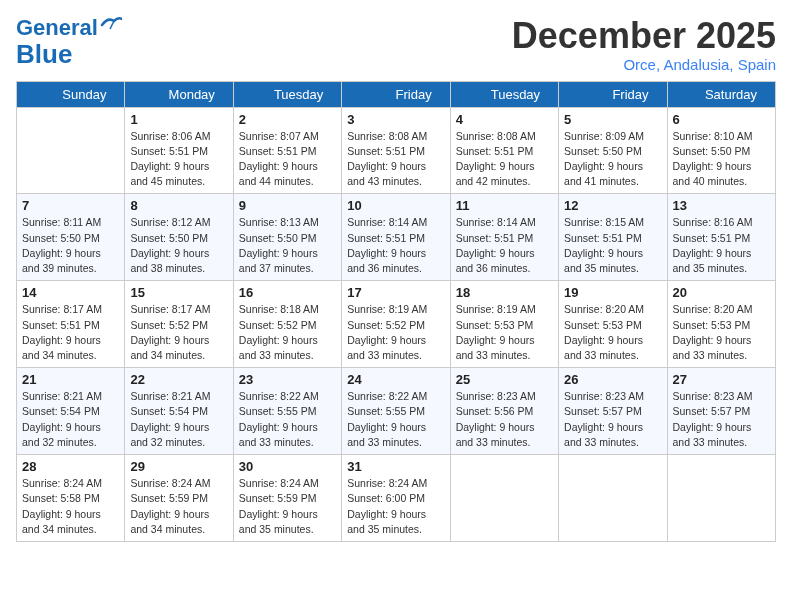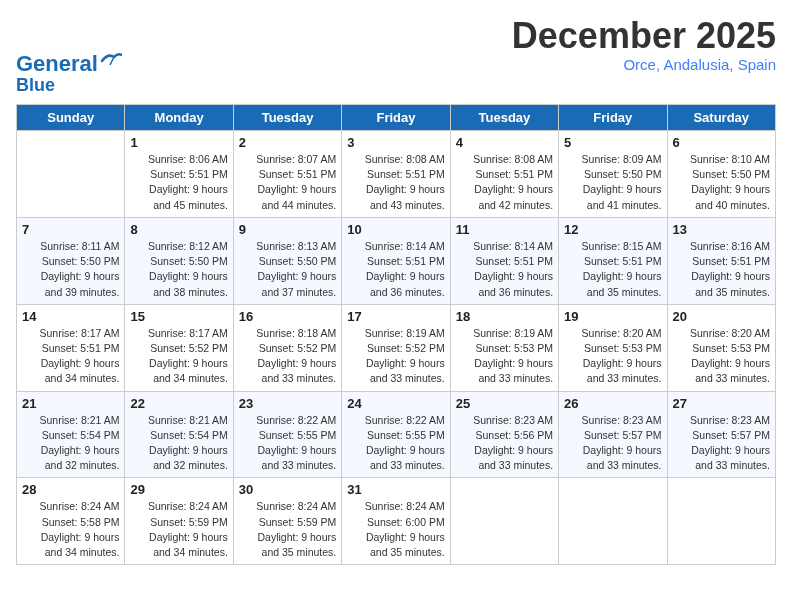--- a/index.html
+++ b/index.html
@@ -42,65 +42,64 @@
       color: #3b82f6;
     }
     .calendar {
       width: 100%;
       border-collapse: collapse;
       font-size: 11px;
     }
     .calendar th {
       background-color: #1a6bb5;
       color: #fff;
-      text-align: center;
-      padding: 5px 0;
+      text-align: right;
+      padding: 5px 18px;
       font-size: 13px;
-      font-weight: bold;
+      font-weight: normal;
       border: 1px solid #ccc;
     }
     .calendar td {
       border: 1px solid #ccc;
       vertical-align: top;
       padding: 4px 5px;
       width: 107px;
       min-height: 80px;
     }
     .day-num {
       font-size: 13px;
       font-weight: bold;
       color: #222;
       margin-bottom: 2px;
     }
     .day-info {
       font-size: 10.5px;
       color: #333;
       line-height: 1.45;
-      text-align: right;
     }
     .empty-cell {
       background: #f9f9f9;
     }
     tr:nth-child(even) td { background: #f5f8ff; }
     tr:nth-child(odd) td { background: #fff; }
     .calendar thead tr th { background-color: #1a6bb5; }
   </style>
 </head>
 <body>
 
 <div class="header">
   <div class="logo">
-    <div style="display:flex;align-items:center;margin-top:36px;">
+    <div style="display:flex;align-items:center;">
       <span class="logo-text"><span class="blue">General</span></span>
       <svg width="22" height="18" viewBox="0 0 22 18" style="margin-left:2px;margin-top:-8px;">
         <path d="M2 10 Q8 2 14 6 Q18 2 22 4" stroke="#1a6bb5" stroke-width="2.5" fill="none" stroke-linecap="round"></path>
         <path d="M14 6 Q12 10 10 14" stroke="#1a6bb5" stroke-width="1.5" fill="none"></path>
       </svg>
     </div>
-    <span class="logo-text" style="color:#1a6bb5;font-size:18px;font-weight:bold;">Blue</span>
+    <span class="logo-text" style="color:#1a6bb5;font-size:26px;font-weight:bold;">Blue</span>
   </div>
   <div class="title-block">
     <div class="month-title">December 2025</div>
     <div class="location">Orce, Andalusia, Spain</div>
   </div>
 </div>
 
 <table class="calendar">
   <thead>
     <tr>

